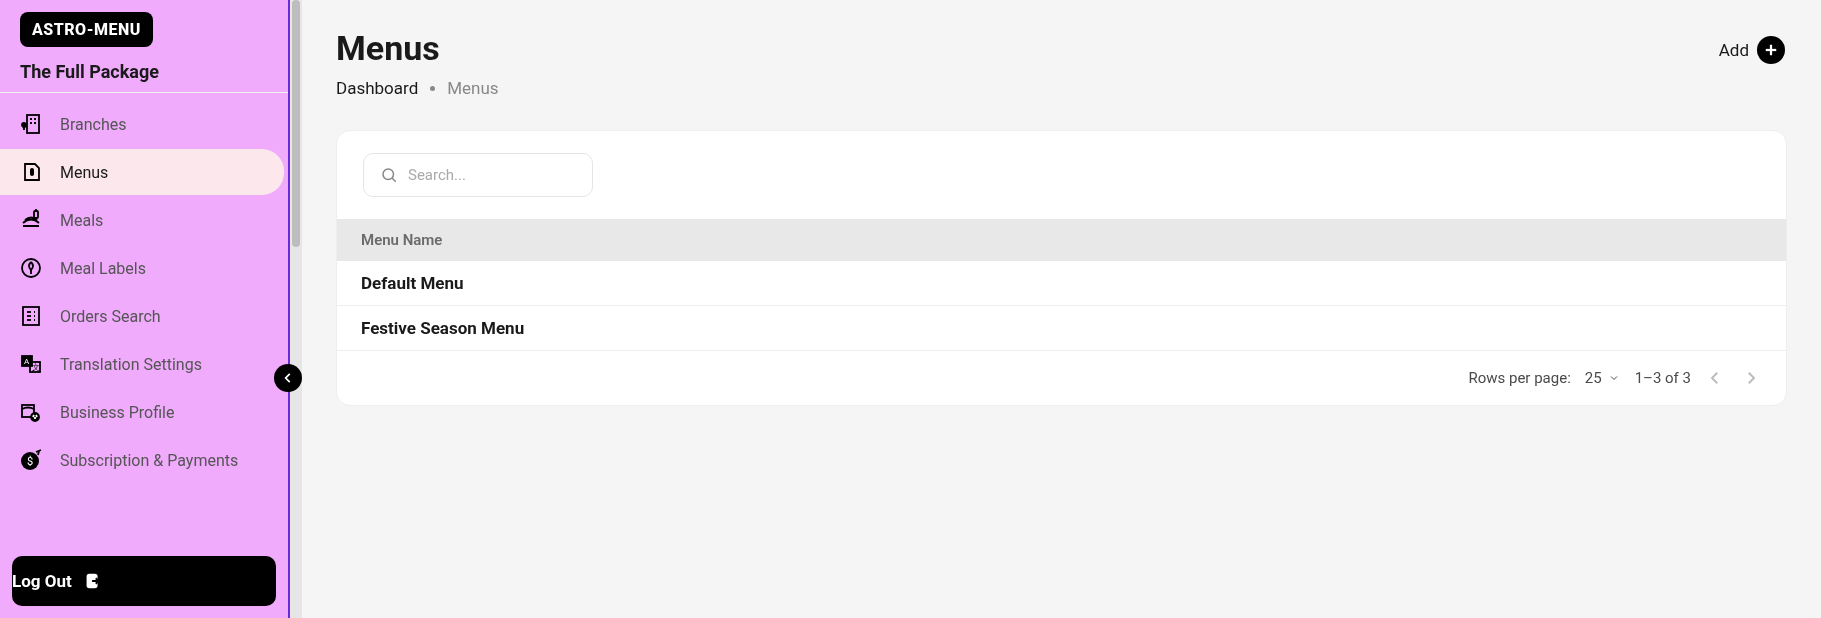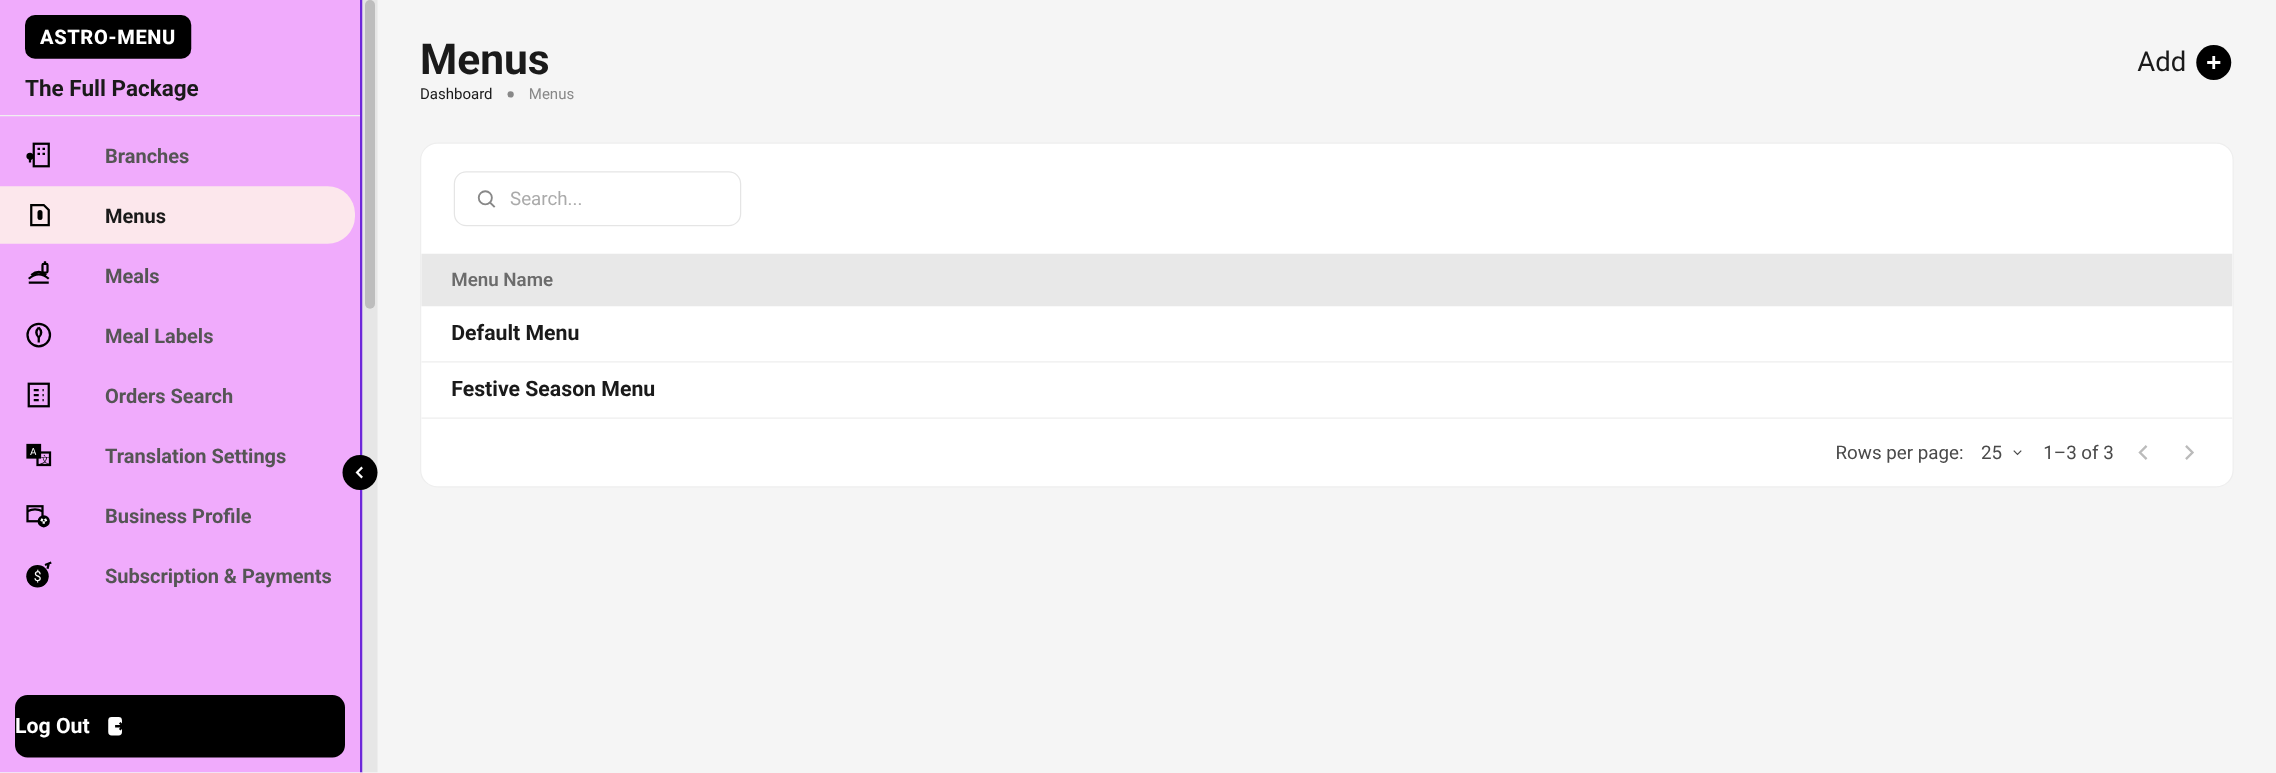--- a/index.html
+++ b/index.html
@@ -68,22 +68,21 @@
       width: 26px;
       height: 26px;
       display: flex;
       align-items: center;
       justify-content: center;
       color: #000;
       flex-shrink: 0;
     }
     .nav-item .label {
       font-size: 16px;
-      font-weight: 700;
-      margin-left: 24px;
+      font-weight: 400;
     }
     .collapse-btn {
       position: absolute;
       right: -14px;
       top: 364px;
       width: 28px;
       height: 28px;
       background: #000000;
       color: #ffffff;
       border-radius: 50%;
@@ -134,25 +133,25 @@
       display: flex;
       justify-content: space-between;
       align-items: flex-start;
     }
     .page-title {
       font-size: 34px;
       font-weight: 700;
       color: #1a1a1a;
     }
     .breadcrumb {
-      margin-top: 0;
+      margin-top: 10px;
       display: flex;
       align-items: center;
       gap: 12px;
-      font-size: 12px;
+      font-size: 17px;
     }
     .breadcrumb .link {
       color: #1a1a1a;
       cursor: pointer;
     }
     .breadcrumb .dot {
       width: 5px;
       height: 5px;
       background: #888;
       border-radius: 50%;
@@ -160,21 +159,21 @@
     .breadcrumb .current {
       color: #888;
     }
     .add-btn {
       display: flex;
       align-items: center;
       gap: 8px;
       background: transparent;
       border: none;
       cursor: pointer;
-      font-size: 22px;
+      font-size: 17px;
       color: #1a1a1a;
       padding: 8px 2px;
     }
     .add-btn .plus-circle {
       width: 28px;
       height: 28px;
       background: #000000;
       border-radius: 50%;
       display: flex;
       align-items: center;

